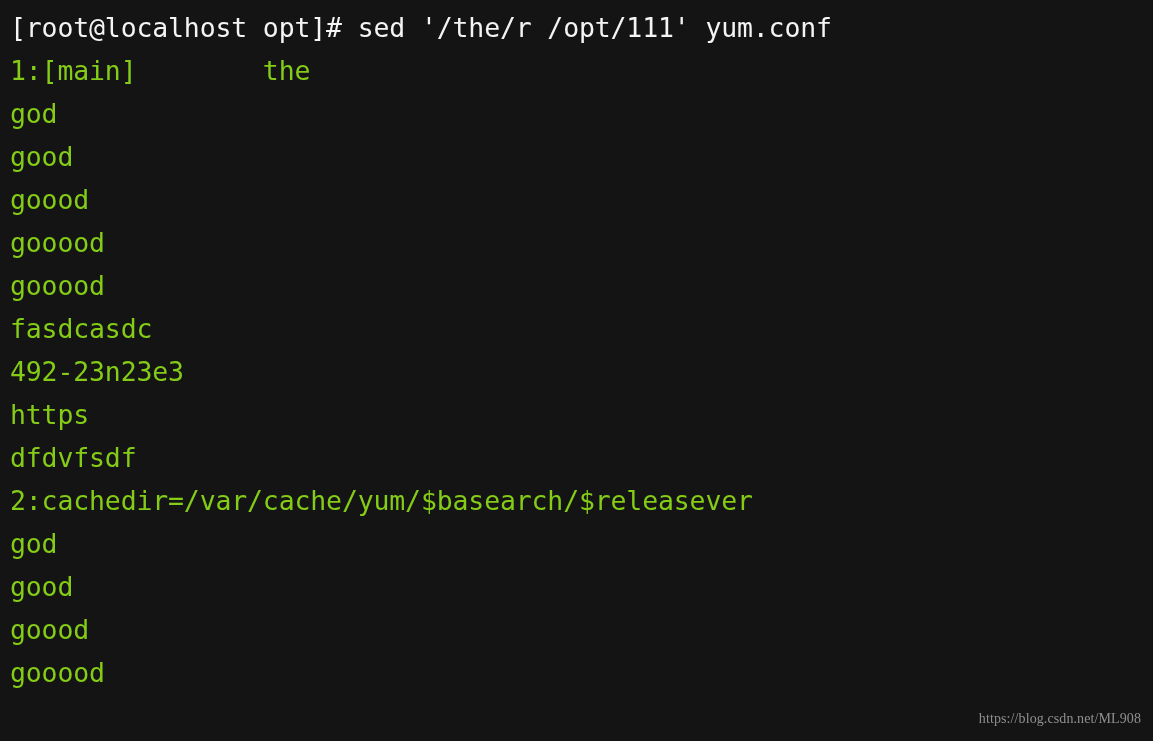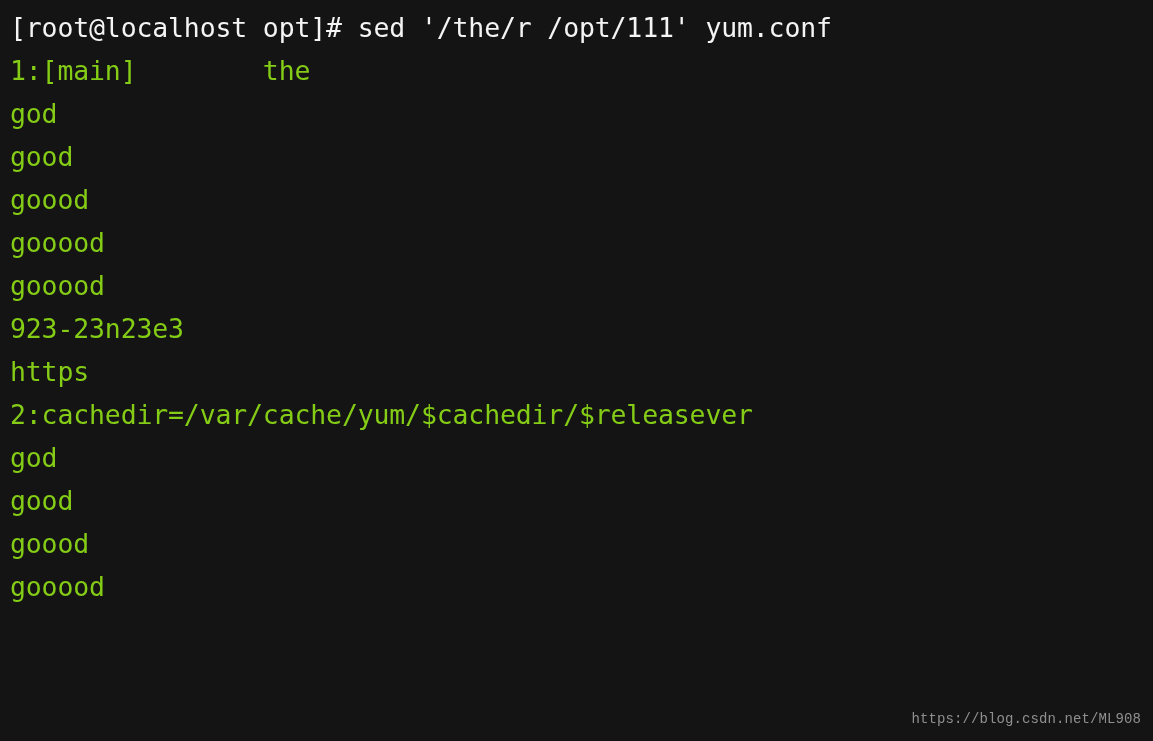--- a/index.html
+++ b/index.html
@@ -38,21 +38,21 @@
   }
 
   .term-line.prompt-line {
     color: #f4f4f4;
   }
 
   .watermark {
     position: absolute;
     right: 12px;
     bottom: 14px;
-    font-family: Liberation Mono, monospace;
+    font-family: Liberation Serif, serif;
     font-size: 14px;
     color: #9a9a9a;
     letter-spacing: 0.1px;
     white-space: nowrap;
     opacity: 0.92;
     pointer-events: none;
   }
 </style>
 </head>
 <body>
@@ -60,23 +60,25 @@
 <div id="terminal">
 
   <div id="terminal-output">
     <div class="term-line prompt-line">[root@localhost opt]# sed '/the/r /opt/111' yum.conf</div>
     <div class="term-line">1:[main]        the</div>
     <div class="term-line">god</div>
     <div class="term-line">good</div>
     <div class="term-line">goood</div>
     <div class="term-line">gooood</div>
     <div class="term-line">gooood</div>
-    <div class="term-line">923-23n23e3</div>
+    <div class="term-line">fasdcasdc</div>
+    <div class="term-line">492-23n23e3</div>
     <div class="term-line">https</div>
-    <div class="term-line">2:cachedir=/var/cache/yum/$cachedir/$releasever</div>
+    <div class="term-line">dfdvfsdf</div>
+    <div class="term-line">2:cachedir=/var/cache/yum/$basearch/$releasever</div>
     <div class="term-line">god</div>
     <div class="term-line">good</div>
     <div class="term-line">goood</div>
     <div class="term-line">gooood</div>
 
   </div>
 
   <div class="watermark">https://blog.csdn.net/ML908</div>
 
 </div>

